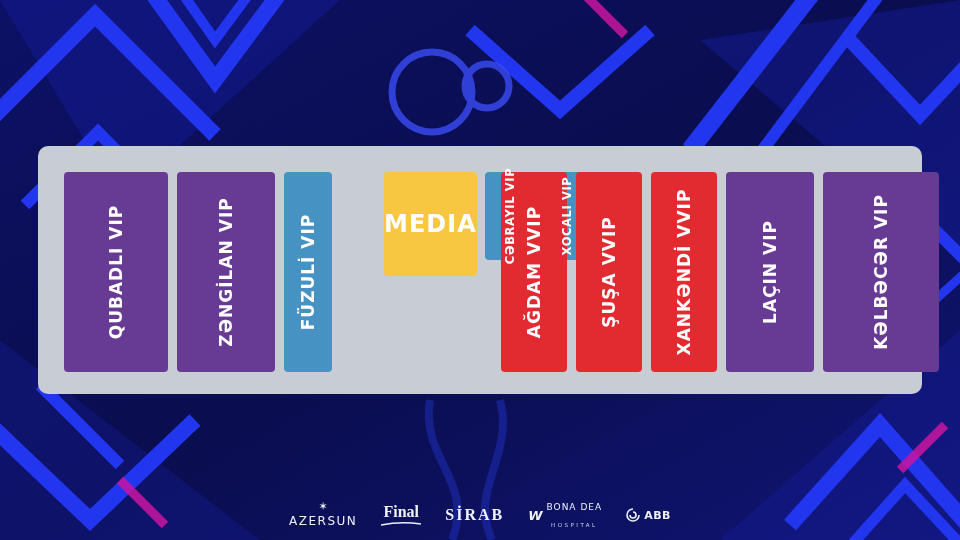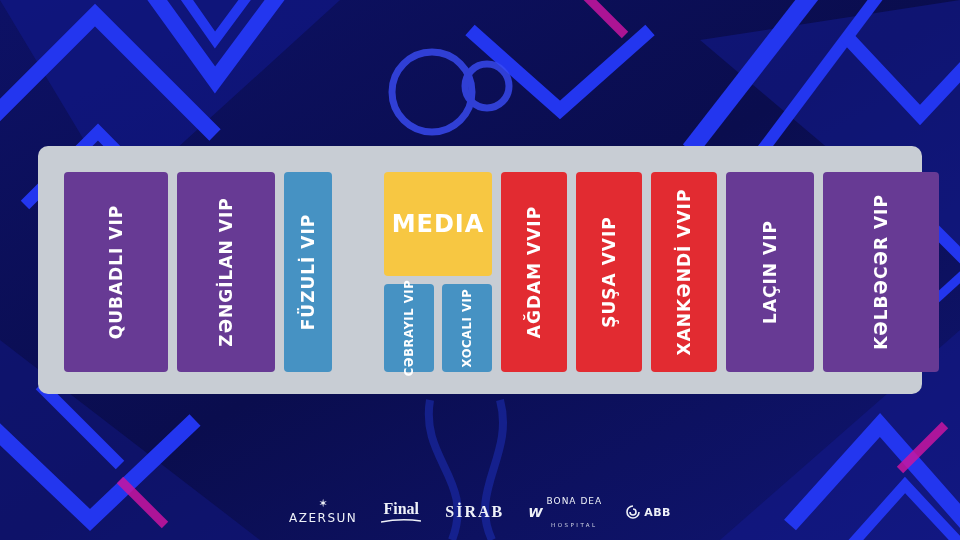--- a/index.html
+++ b/index.html
@@ -29,21 +29,21 @@
   }
   .w104 { width: 104px; } .w98 { width: 98px; } .w48 { width: 48px; }
   .w66 { width: 66px; } .w88 { width: 88px; } .w116 { width: 116px; }
   .vlabel {
     transform: rotate(-90deg);
     white-space: nowrap;
     color: #ffffff; font-weight: bold; font-size: 17px;
     letter-spacing: 1px;
   }
   .vlabel.sm { font-size: 11.5px; letter-spacing: 0.6px; }
-  .media-col { width: 108px; display: flex; flex-direction: column; gap: 8px; padding-left: 43px; }
+  .media-col { width: 108px; display: flex; flex-direction: row; gap: 8px; padding-left: 43px; }
   .media-box {
     height: 104px; border-radius: 4px;
     display: flex; align-items: center; justify-content: center;
   }
   .hlabel { color: #ffffff; font-weight: bold; font-size: 24px; letter-spacing: 1px; }
   .media-sub { display: flex; gap: 8px; height: 88px; }
   .media-sub .sec { width: 50px; height: 88px; }
 
   
   .sponsors {
@@ -175,21 +175,21 @@
         <path d="M0 4 Q 20 0 40 3" fill="none" stroke="#eef1f8" stroke-width="1.4"></path>
       </svg>
     </div>
 
     <div class="sp">
       <span class="sirab-name">SİRAB</span>
     </div>
 
     <div class="sp sp-row">
       <span class="bona-mark">W</span>
-      <span class="sp-col" style="gap:16px;">
+      <span class="sp-col" style="gap:10px;">
         <span class="bona-name">BONA DEA</span>
         <span class="bona-sub">HOSPITAL</span>
       </span>
     </div>
 
     <div class="sp sp-row">
       <svg width="14" height="14" viewBox="0 0 14 14">
         <path d="M7 1 A6 6 0 1 0 13 7" fill="none" stroke="#eef1f8" stroke-width="1.6"></path>
         <path d="M7 4 A3 3 0 1 1 4 7" fill="none" stroke="#eef1f8" stroke-width="1.6"></path>
       </svg>

